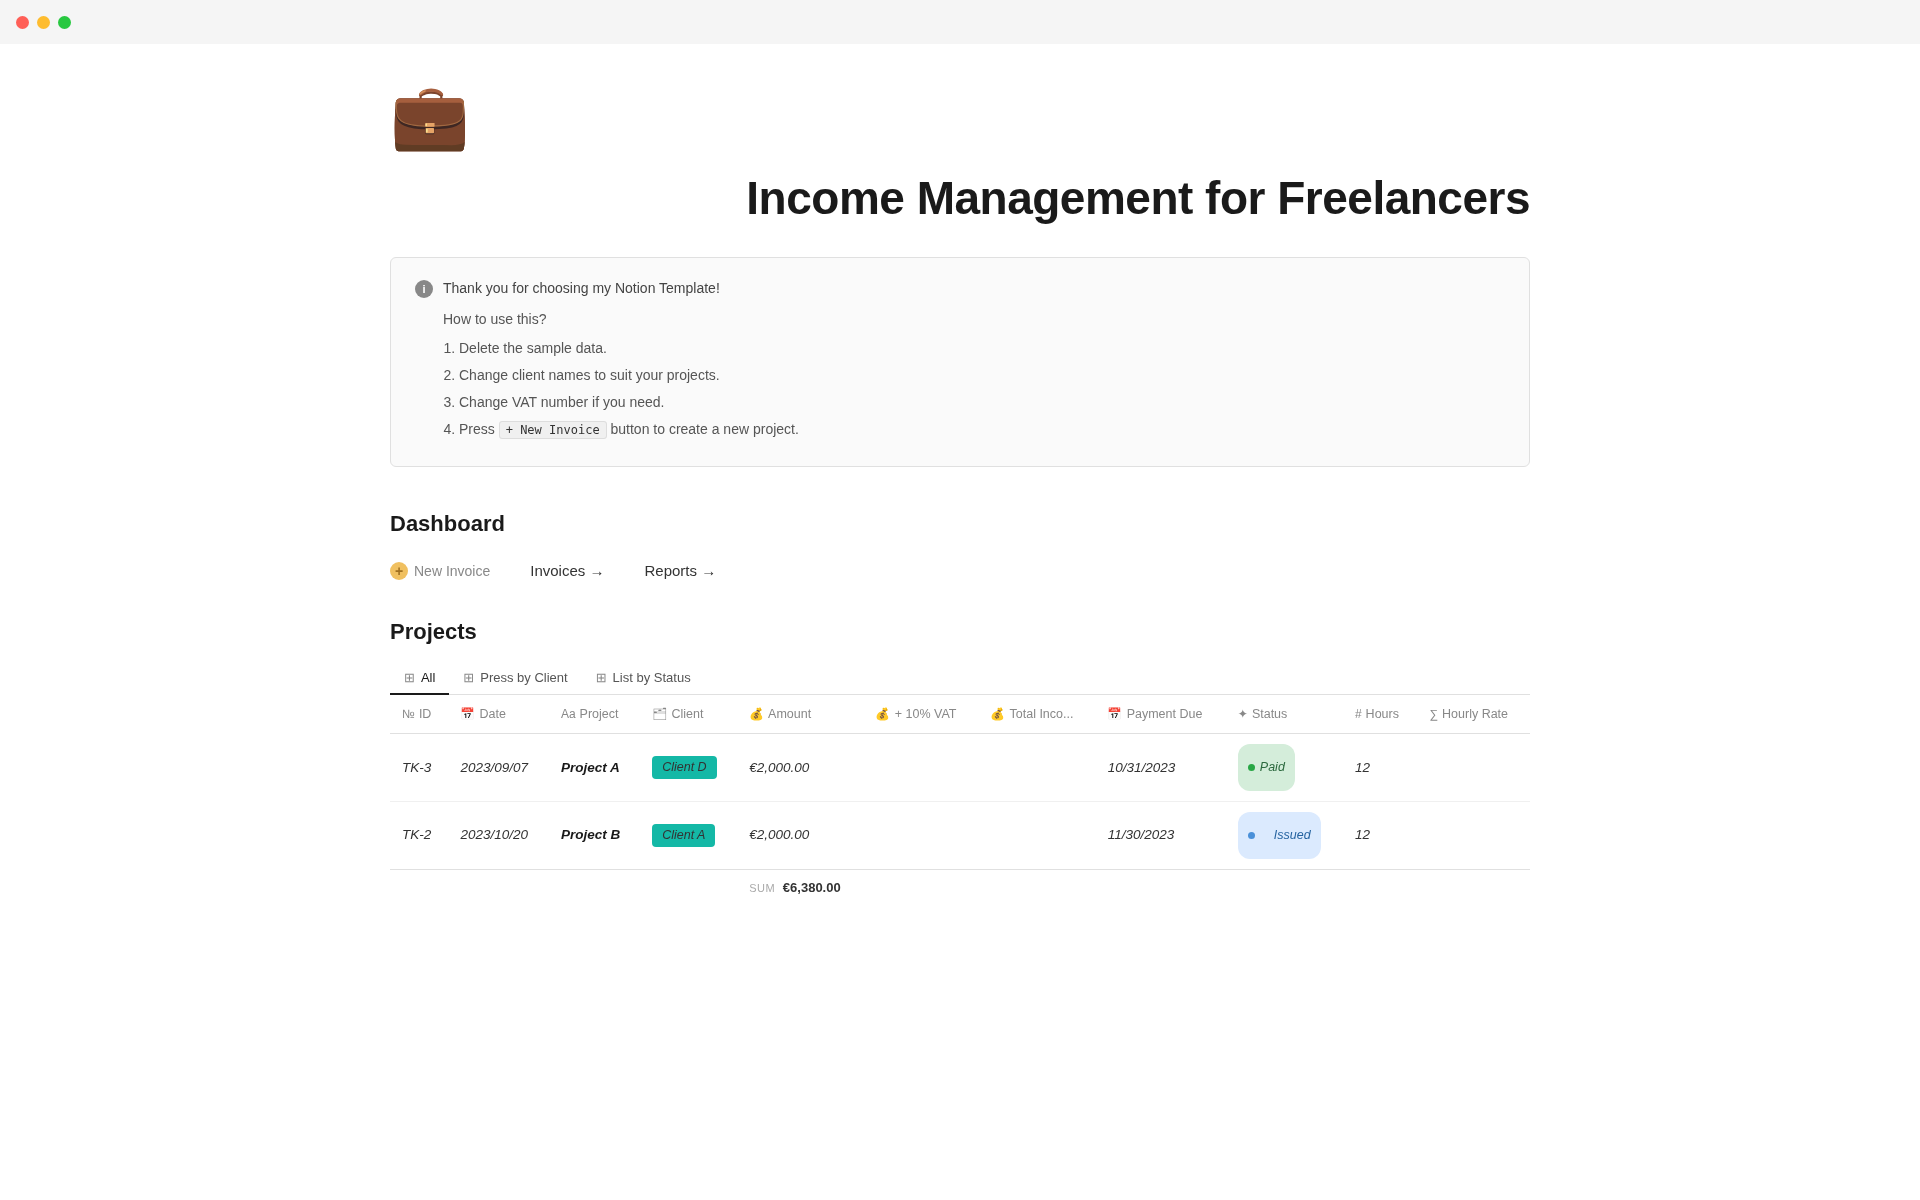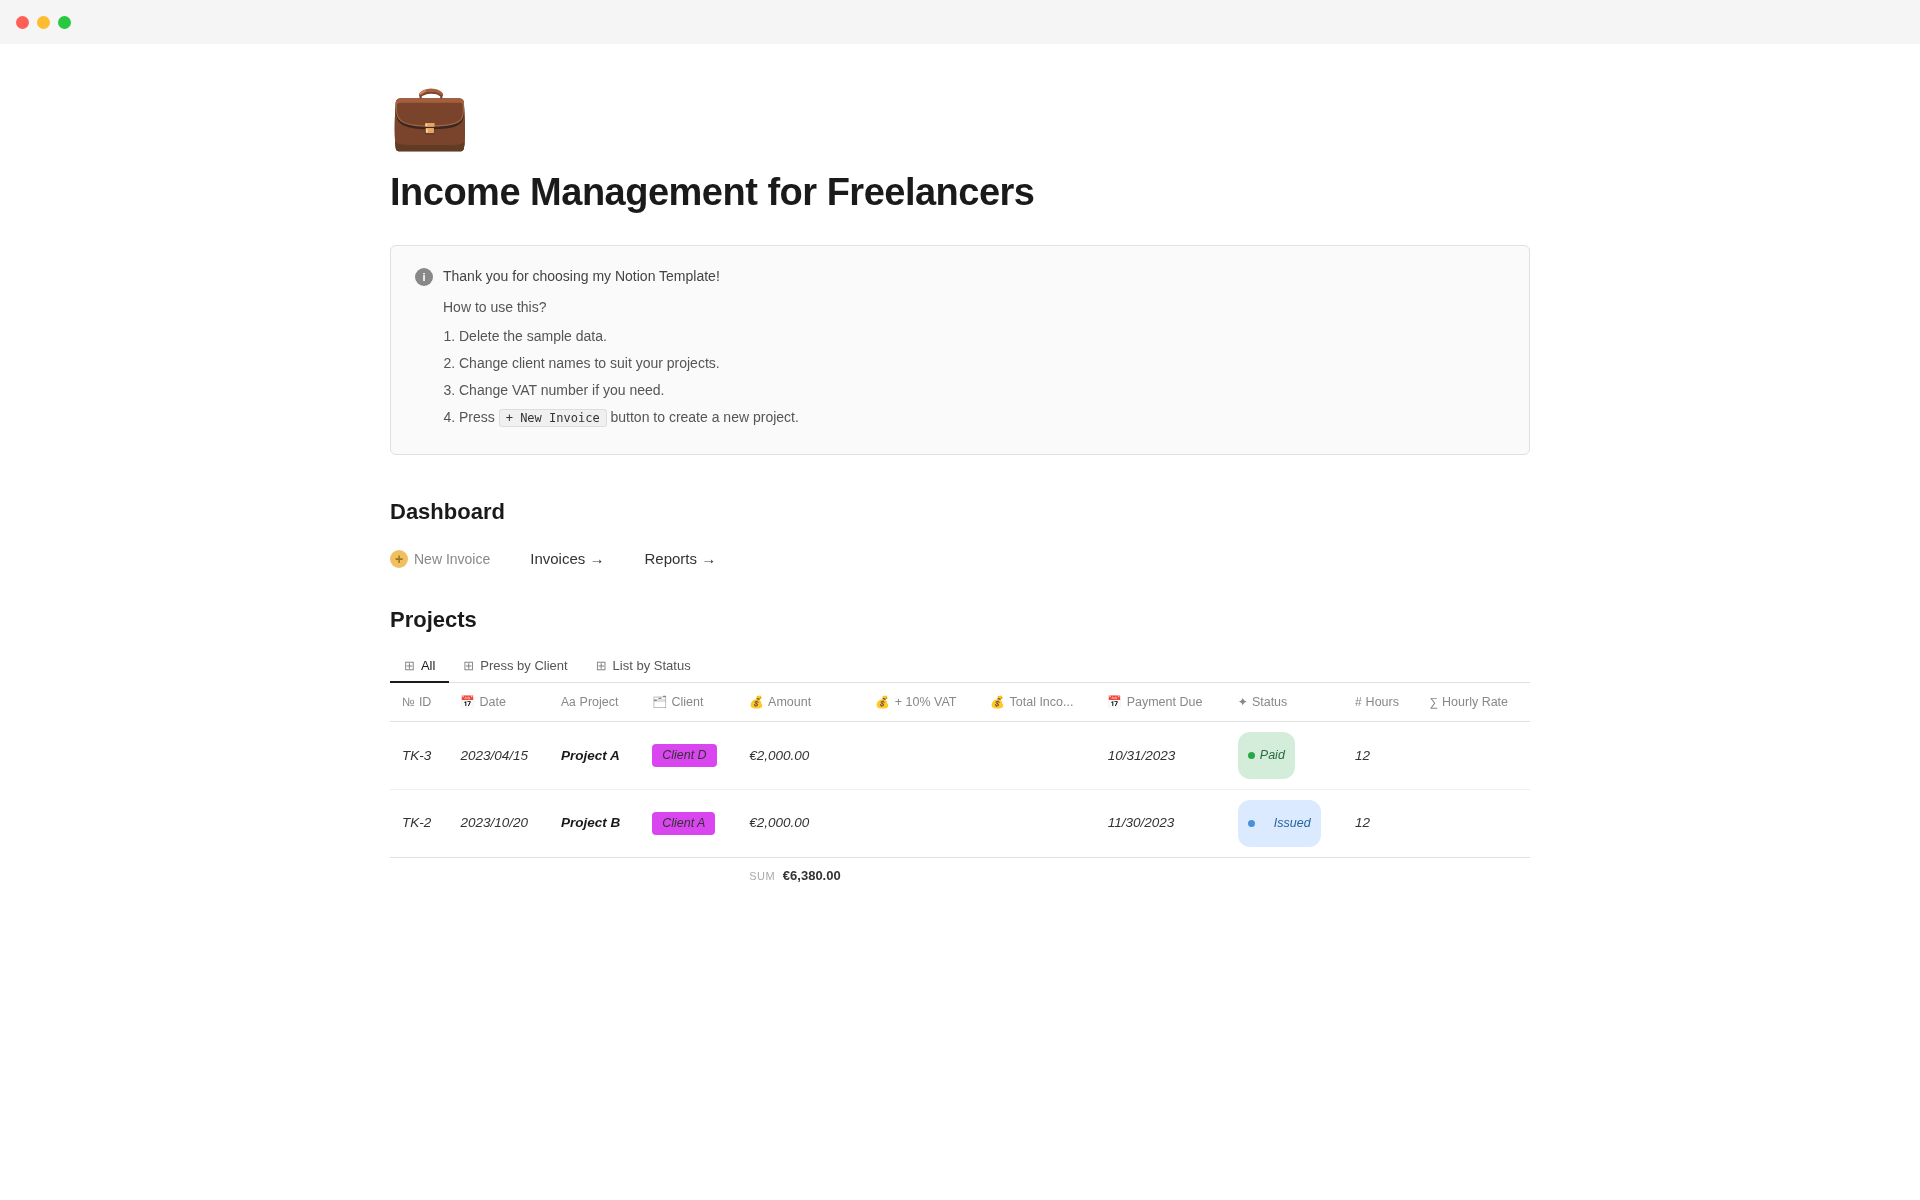--- a/index.html
+++ b/index.html
@@ -41,25 +41,26 @@
 
     
     .page-icon {
       font-size: 64px;
       margin-bottom: 16px;
       display: block;
       line-height: 1;
     }
 
     .page-title {
-      font-size: 38px;
+      font-size: 46px;
       font-weight: 700;
       color: #1a1a1a;
       margin-bottom: 24px;
       letter-spacing: -0.5px;
+      text-align: right;
     }
 
     
     .info-box {
       border: 1px solid #e0e0e0;
       border-radius: 6px;
       padding: 20px 24px;
       margin-bottom: 40px;
       background: #fafafa;
     }
@@ -253,21 +254,21 @@
     td.bold {
       font-weight: 600;
       color: #1a1a1a;
     }
 
     .client-badge {
       display: inline-block;
       padding: 2px 10px;
       border-radius: 4px;
       font-size: 12.5px;
-      background: #d946ef;
+      background: #14b8a6;
       color: #333;
     }
 
     .status-badge {
       display: inline-flex;
       align-items: center;
       gap: 5px;
       padding: 14px 10px;
       border-radius: 12px;
       font-size: 12.5px;
@@ -389,21 +390,21 @@
           <th><span class="col-icon">📅</span><span>Payment Due</span></th>
           <th><span class="col-icon">✦</span><span>Status</span></th>
           <th><span class="col-icon">#</span><span>Hours</span></th>
           <th><span class="col-icon">∑</span><span>Hourly Rate</span></th>
         </tr>
       </thead>
       <tbody id="table-body">
 
       <tr>
     <td>TK-3</td>
-    <td>2023/04/15</td>
+    <td>2023/09/07</td>
     <td class="bold">Project A</td>
     <td><span class="client-badge">Client D</span></td>
     <td>€2,000.00</td>
     <td></td>
     <td></td>
     <td>10/31/2023</td>
     <td>
       <span class="status-badge status-paid">
         <span class="status-dot dot-paid"></span>
         <span>Paid</span>

